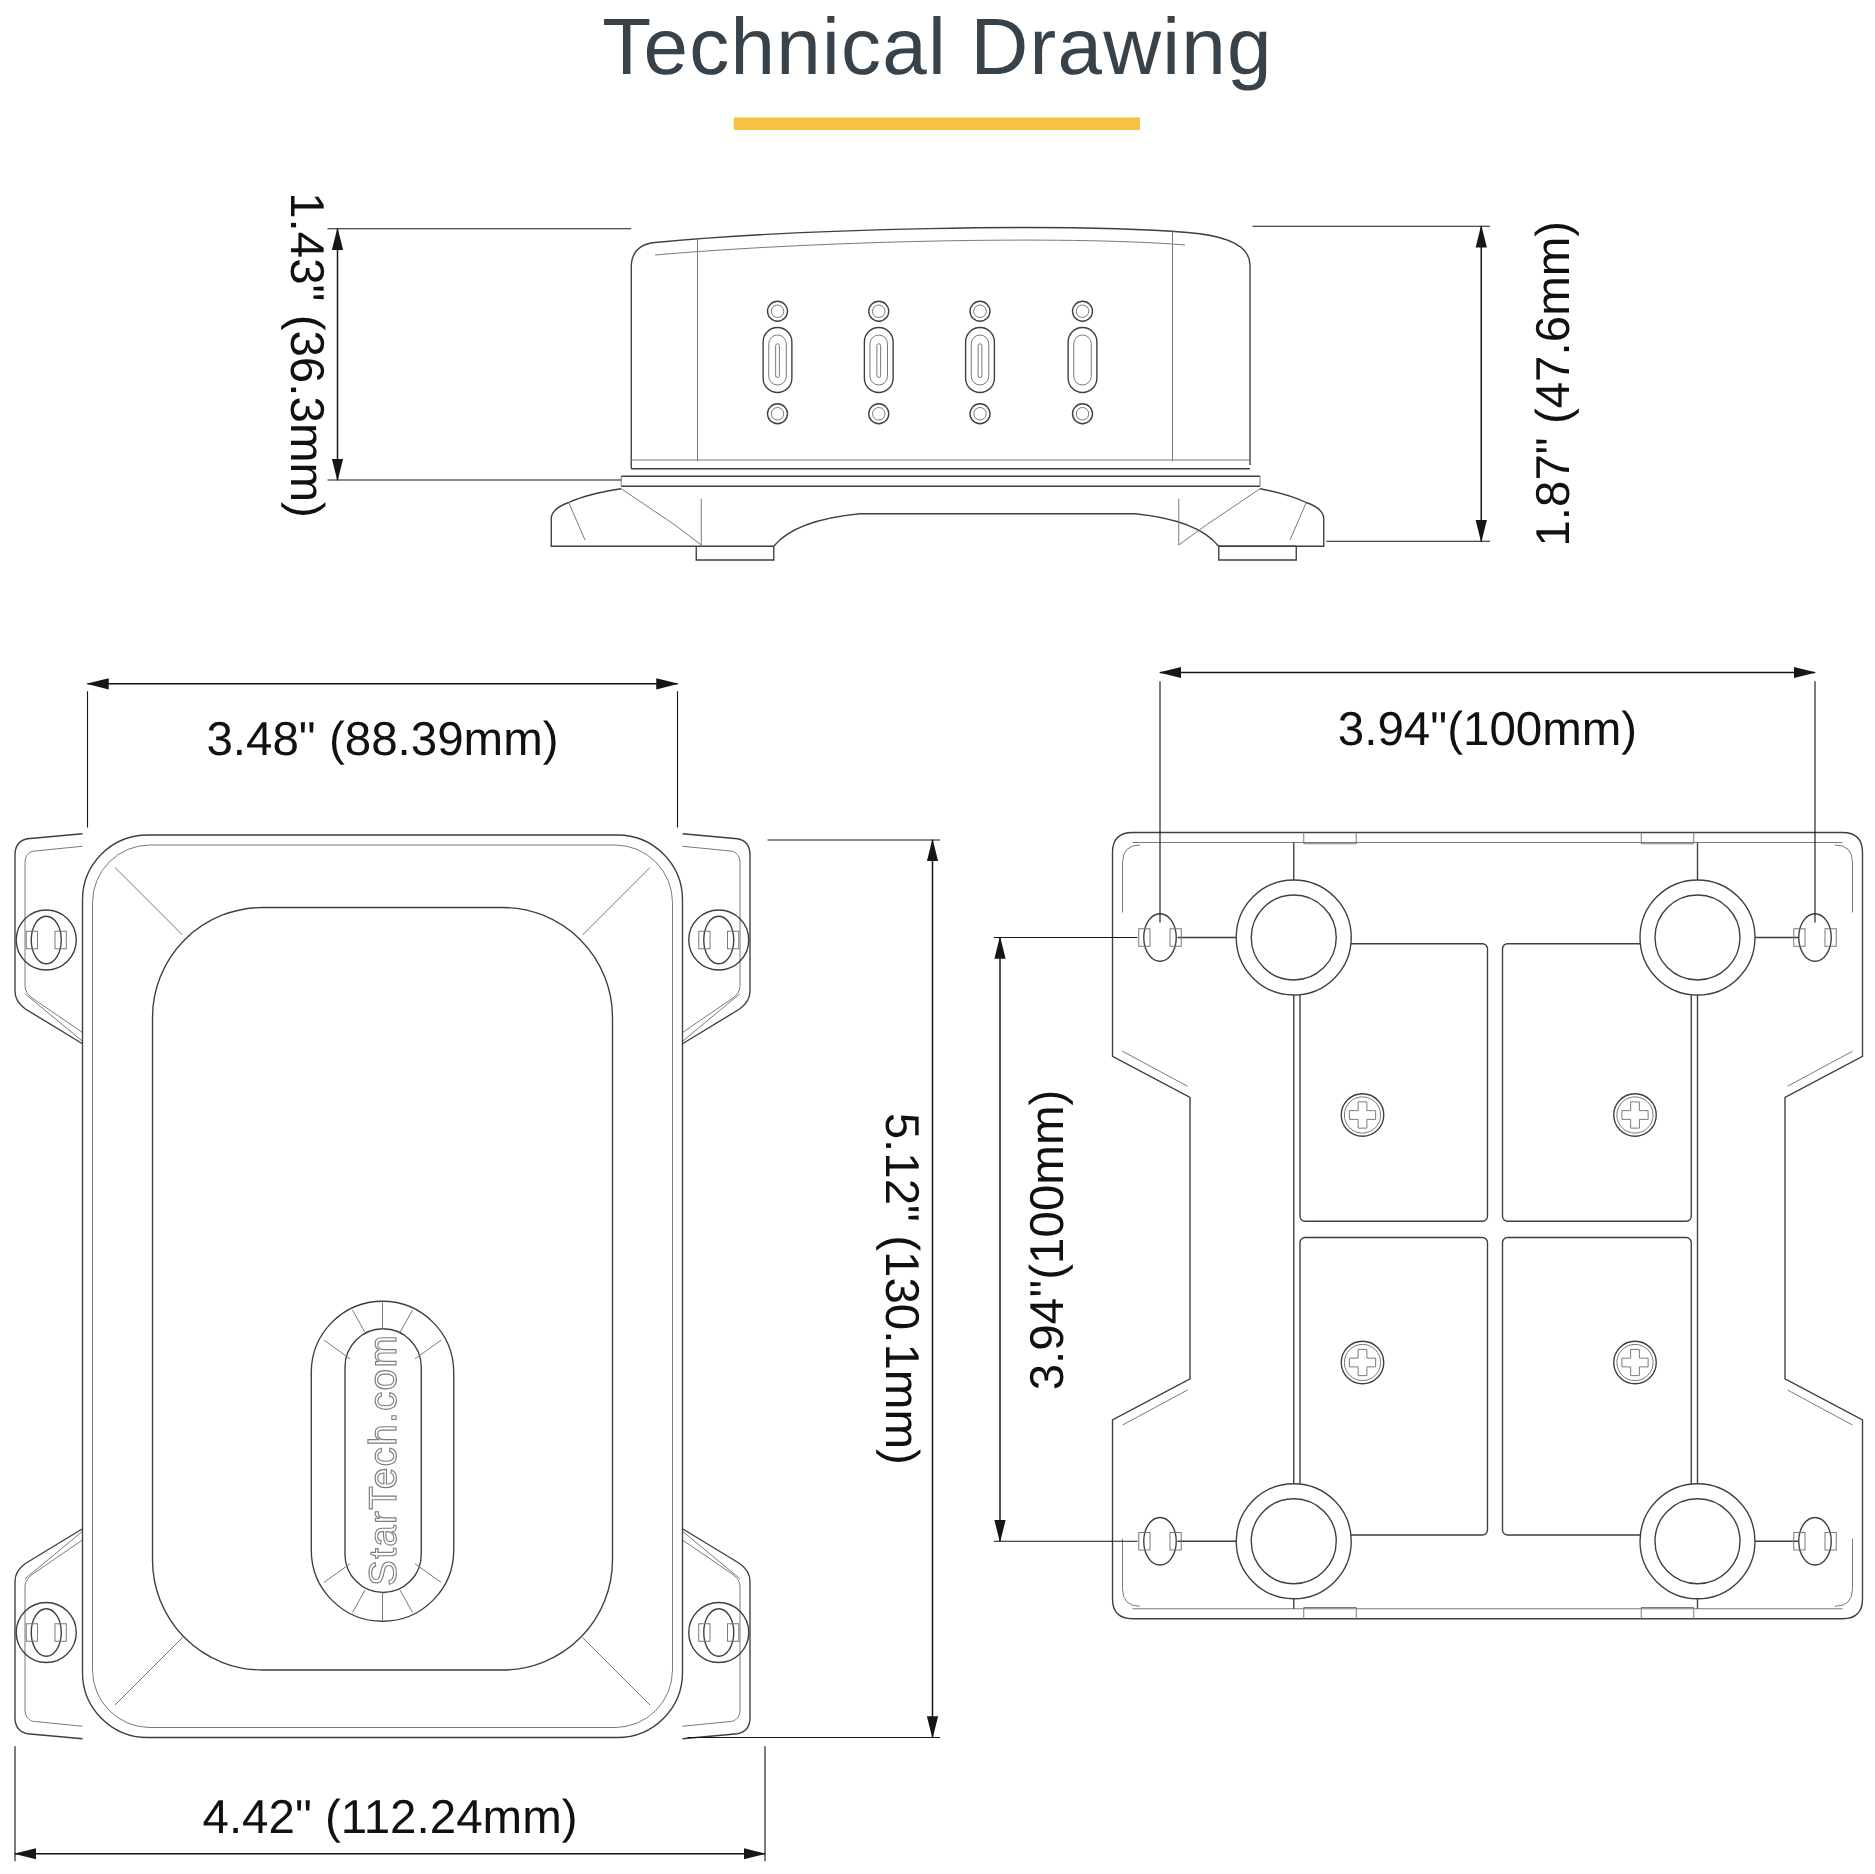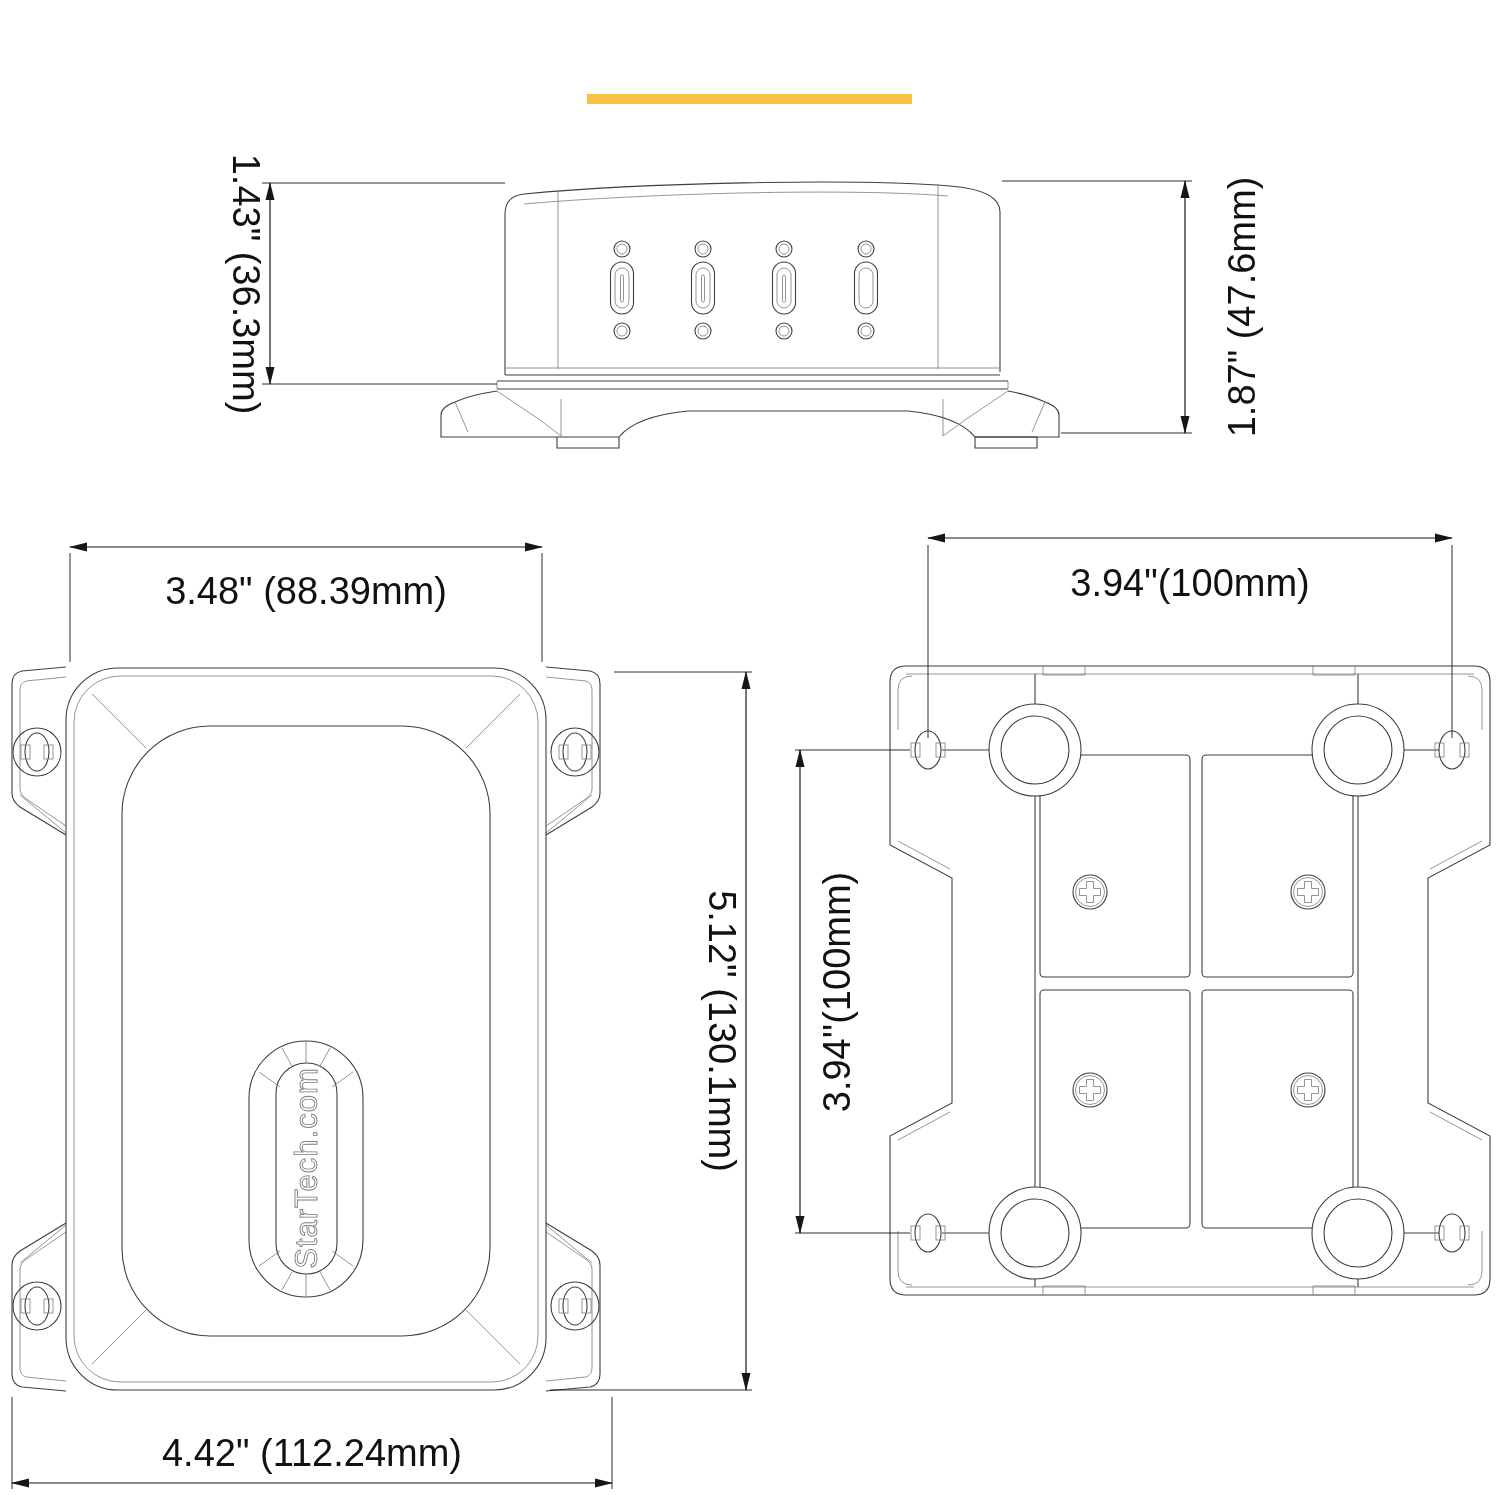--- a/index.html
+++ b/index.html
@@ -17,20 +17,21 @@
   .ext{fill:none;stroke:#161616;stroke-width:0.9;}
   text.dim{font-family:"Liberation Sans",sans-serif;font-size:38px;fill:#111;}
   text.logo{font-family:"Liberation Sans",sans-serif;font-size:31px;letter-spacing:1px;
             fill:none;stroke:#7d7d7d;stroke-width:0.9;}
 </style>
 </head>
 <body>
 
 <div id="page">
 
+  <h1 id="title">Technical Drawing</h1>
 
   <svg id="drawing" width="1500" height="1499" viewBox="0 0 1500 1499">
     <defs>
       <marker id="arr" orient="auto-start-reverse" markerWidth="20" markerHeight="12" refX="17" refY="6" markerUnits="userSpaceOnUse">
         <path d="M0,1.5 L18,6 L0,10.5 Z" fill="#161616"></path>
       </marker>
     </defs>
 
     <rect x="587" y="94" width="325" height="10" fill="#F5C243"></rect>
 

